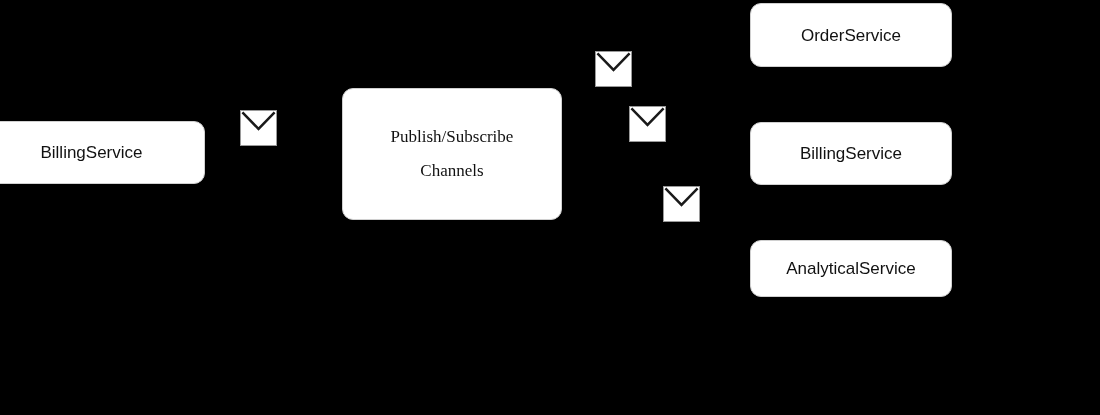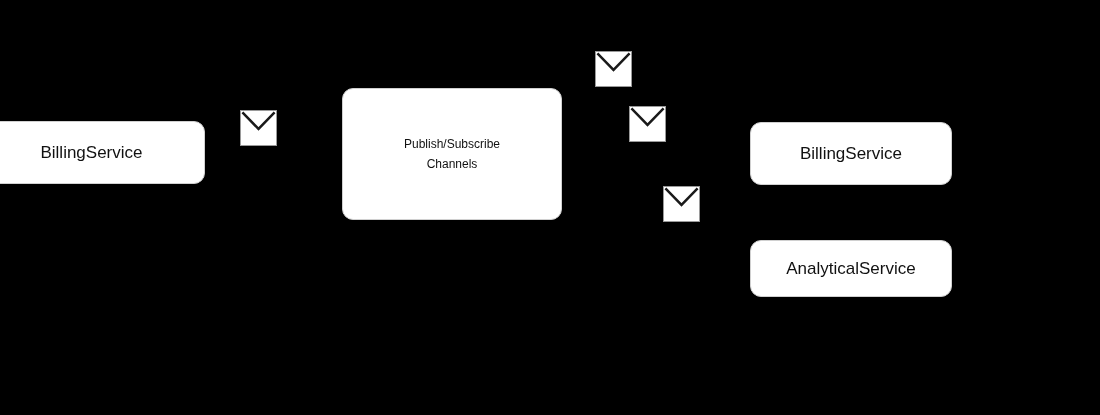--- a/index.html
+++ b/index.html
@@ -28,22 +28,23 @@
   }
   .node-label {
     color: #111111;
     font-family: "Liberation Sans", sans-serif;
     font-size: 17px;
     line-height: 23px;
     letter-spacing: 0px;
     white-space: pre-line;
   }
   .node-big .node-label {
-    font-size: 12px;
-    line-height: 20px;
+    font-size: 17px;
+    line-height: 34px;
+    font-family: Liberation Serif, serif;
   }
   .envelope {
     position: absolute;
     width: 37px;
     height: 36px;
     background: #ffffff;
     border: 1px solid #9a9a9a;
     box-sizing: border-box;
   }
   .envelope svg {
@@ -59,20 +60,23 @@
 
   <div class="node" id="node-0" style="left: -22px; top: 121px; width: 227px; height: 63px; background: rgb(255, 255, 255); border-color: rgb(208, 208, 208);">
     <span class="node-label" style="color: rgb(17, 17, 17);">BillingService</span>
   </div>
 
   <div class="node node-big" id="node-1" style="left: 342px; top: 88px; width: 220px; height: 132px; background: rgb(255, 255, 255); border-color: rgb(208, 208, 208);">
     <span class="node-label" style="color: rgb(17, 17, 17);">Publish/Subscribe
 Channels</span>
   </div>
 
+  <div class="node" id="node-2" style="left: 750px; top: 3px; width: 202px; height: 64px; background: rgb(255, 255, 255); border-color: rgb(208, 208, 208);">
+    <span class="node-label" style="color: rgb(17, 17, 17);">OrderService</span>
+  </div>
 
   <div class="node" id="node-3" style="left: 750px; top: 122px; width: 202px; height: 63px; background: rgb(255, 255, 255); border-color: rgb(208, 208, 208);">
     <span class="node-label" style="color: rgb(17, 17, 17);">BillingService</span>
   </div>
 
   <div class="node" id="node-4" style="left: 750px; top: 240px; width: 202px; height: 57px; background: rgb(255, 255, 255); border-color: rgb(208, 208, 208);">
     <span class="node-label" style="color: rgb(17, 17, 17);">AnalyticalService</span>
   </div>
 
   <div class="envelope" id="env-0" style="left: 240px; top: 110px; background: rgb(255, 255, 255); border-color: rgb(154, 154, 154);">

